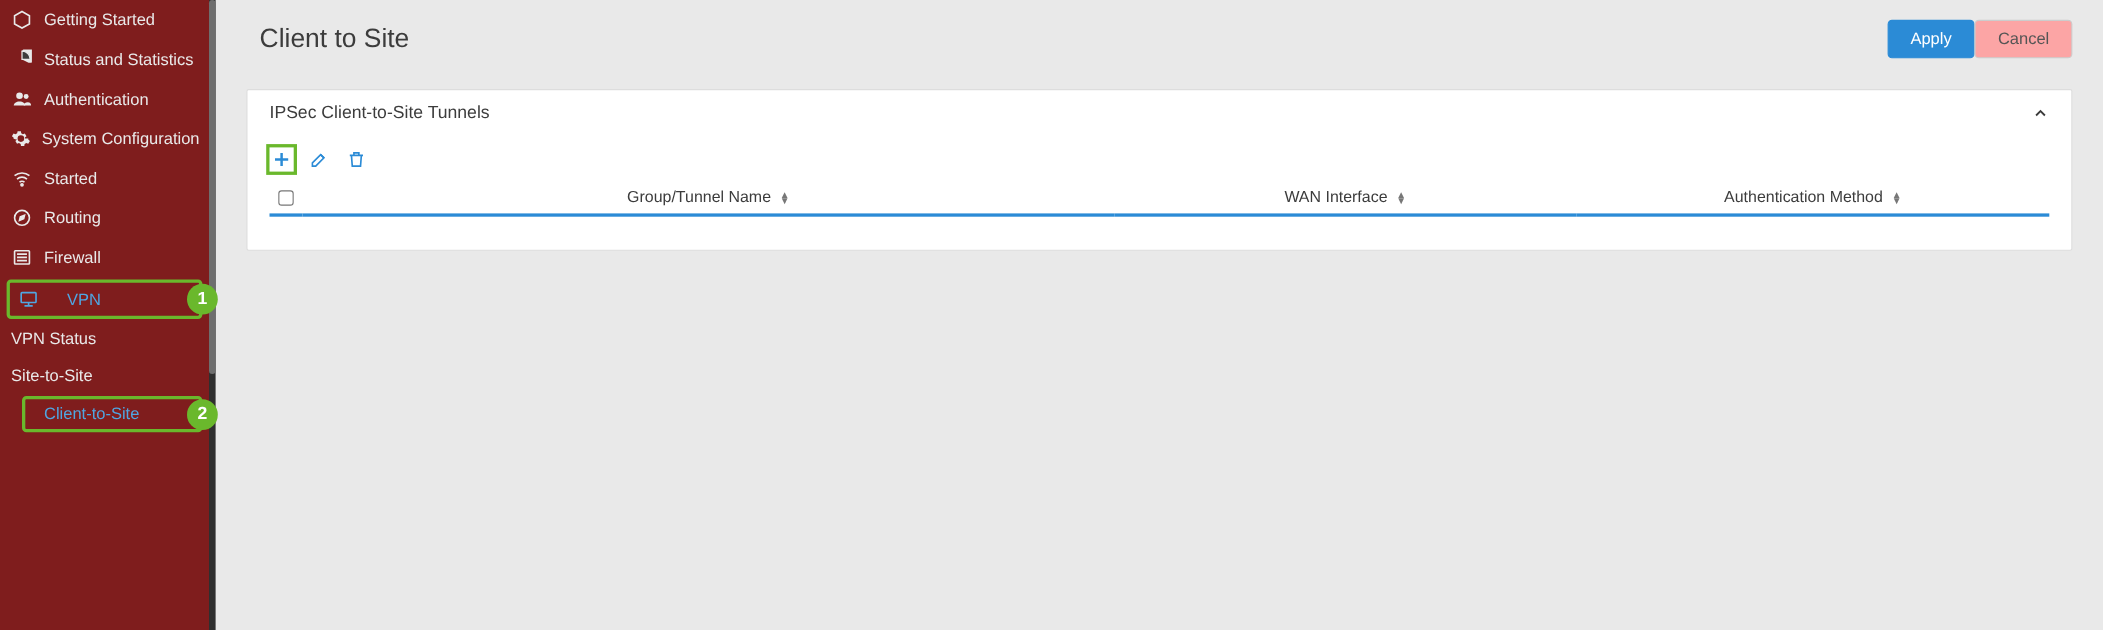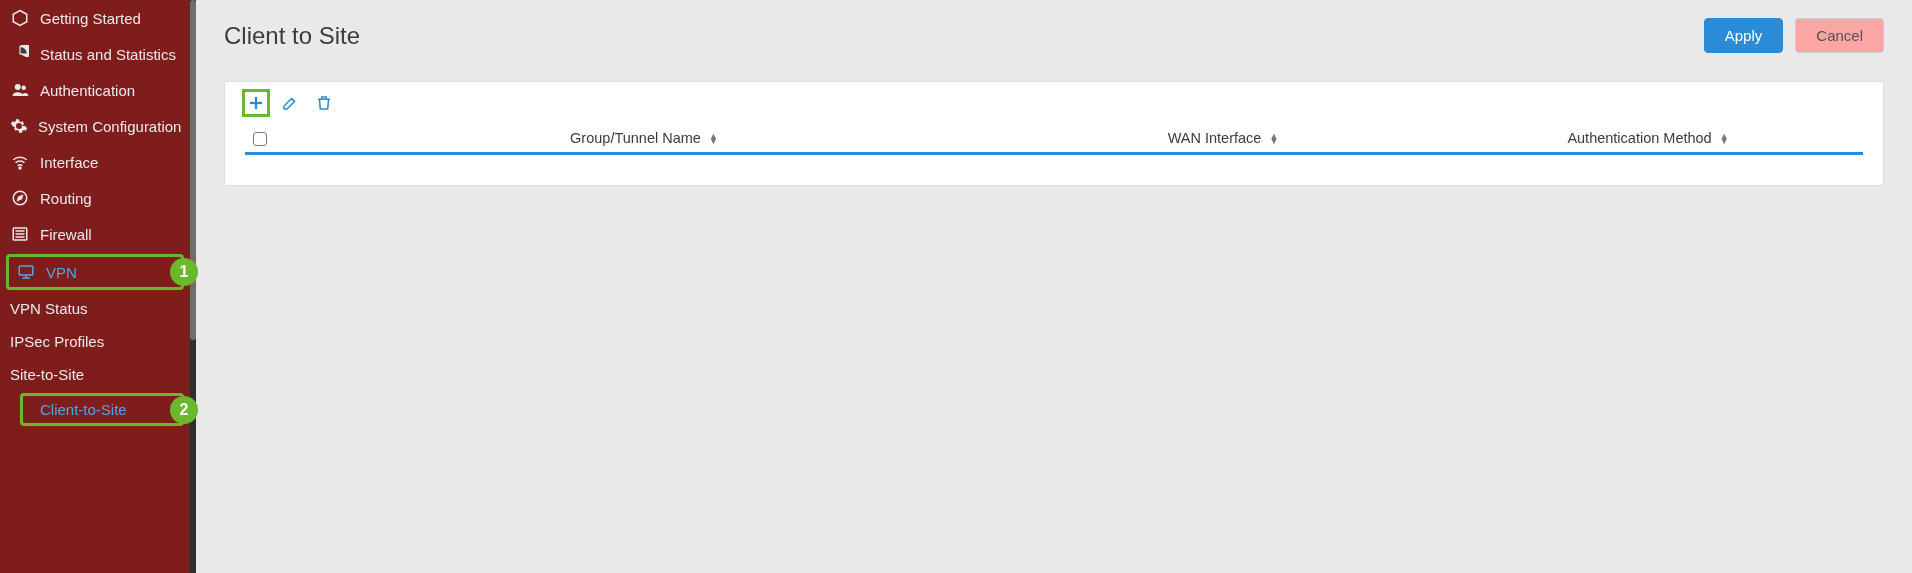--- a/index.html
+++ b/index.html
@@ -6,33 +6,33 @@
   html, body { width: 1912px; height: 573px; font-family: Arial, Helvetica, sans-serif; background: #e9e9e9; overflow: hidden; }
   .app { display: flex; width: 100%; height: 100%; }
 
   
   .sidebar { width: 190px; background: #7f1d1d; color: #e9e9e9; font-size: 15px; display: flex; flex-direction: column; }
   .sidebar-scroll { flex: 1; }
   .sidebar-item { display: flex; align-items: center; padding: 8px 10px 8px 10px; cursor: pointer; position: relative; }
   .sidebar-item .icon { width: 20px; height: 20px; display: inline-flex; align-items: center; justify-content: center; margin-right: 10px; }
   .sidebar-sub { }
   .sidebar-item.active { color: #4fa6e2; }
-  .sidebar-item.highlight-box { outline: 3px solid #6ab82c; outline-offset: -3px; border-radius: 4px; }
+  .sidebar-item.highlight-box { outline: 3px solid #6ab82c; outline-offset: -3px; border-radius: 4px; gap: 15px; }
   .sidebar-item .label { white-space: nowrap; }
 
   .badge { position: absolute; right: -14px; top: 50%; transform: translateY(-50%); width: 28px; height: 28px; border-radius: 50%; background: #6ab82c; color: #fff; display: flex; align-items: center; justify-content: center; font-weight: bold; font-size: 16px; }
 
   .scrollbar { width: 6px; background: #2f2f2f; }
   .scrollbar-thumb { width: 6px; height: 340px; background: #6e6e6e; border-radius: 3px; margin-top: 0; }
 
   
   .main { flex: 1; padding: 0; display: flex; flex-direction: column; }
-  .page-header { display: flex; align-items: center; justify-content: space-between; padding: 18px 28px 28px 28px; }
+  .page-header { display: flex; align-items: center; justify-content: space-between; padding: 18px 28px 28px 40px; }
   .page-title { font-size: 24px; color: #3c3c3c; font-weight: normal; }
-  .page-actions { display: flex; gap: 12px; }
+  .page-actions { display: flex; }
   .btn { border: 1px solid #ccc; border-radius: 4px; padding: 8px 20px; font-size: 15px; cursor: pointer; background: #fff; }
   .btn-primary { background: #2b8bd6; border-color: #2b8bd6; color: #fff; }
   .btn-secondary { background: #fca5a5; color: #555; }
 
   .panel { background: #fff; margin: 0 28px; border-radius: 2px; border: 1px solid #ddd; }
   .panel-header { display: flex; align-items: center; justify-content: space-between; padding: 12px 20px; font-size: 16px; color: #3c3c3c; cursor: pointer; }
   .panel-body { padding: 10px 20px 30px 20px; }
 
   .toolbar { display: flex; gap: 12px; align-items: center; padding-bottom: 10px; }
   .tool-btn { width: 22px; height: 22px; display: inline-flex; align-items: center; justify-content: center; cursor: pointer; color: #2b8bd6; }
@@ -99,21 +99,21 @@
 
       <div class="sidebar-item">
         <span class="icon">
           <svg width="18" height="18" viewBox="0 0 24 24" fill="none" stroke="#e9e9e9" stroke-width="2">
               <path d="M3 9a14 14 0 0 1 18 0"></path>
               <path d="M6 13a9 9 0 0 1 12 0"></path>
               <path d="M9 17a4 4 0 0 1 6 0"></path>
               <circle cx="12" cy="20" r="1.3" fill="#e9e9e9"></circle>
             </svg>
         </span>
-        <span class="label">Interface</span>
+        <span class="label">Started</span>
       </div>
 
       <div class="sidebar-item">
         <span class="icon">
           <svg width="18" height="18" viewBox="0 0 24 24" fill="none" stroke="#e9e9e9" stroke-width="2">
               <circle cx="12" cy="12" r="9"></circle>
               <polygon points="15,9 10,11 9,15 14,13" fill="#e9e9e9"></polygon>
             </svg>
         </span>
         <span class="label">Routing</span>
@@ -138,23 +138,20 @@
               <line x1="7" y1="20" x2="17" y2="20"></line>
               <line x1="12" y1="16" x2="12" y2="20"></line>
             </svg>
         </span>
         <span class="label">VPN</span>
         <span class="badge">1</span>
       </div>
 
       <div class="sidebar-item sidebar-sub">
         <span class="label">VPN Status</span>
-      </div>
-      <div class="sidebar-item sidebar-sub">
-        <span class="label">IPSec Profiles</span>
       </div>
       <div class="sidebar-item sidebar-sub">
         <span class="label">Site-to-Site</span>
       </div>
       <div class="sidebar-item sidebar-sub active highlight-box" style="margin:2px 6px 2px 20px; padding-left:20px;">
         <span class="label">Client-to-Site</span>
         <span class="badge">2</span>
       </div>
 
     </div>
@@ -166,20 +163,28 @@
   <div class="main">
     <div class="page-header">
       <h1 class="page-title">Client to Site</h1>
       <div class="page-actions">
         <button class="btn btn-primary">Apply</button>
         <button class="btn btn-secondary">Cancel</button>
       </div>
     </div>
 
     <div class="panel">
+      <div class="panel-header">
+        <span>IPSec Client-to-Site Tunnels</span>
+        <span>
+          <svg width="16" height="16" viewBox="0 0 24 24" fill="none" stroke="#3c3c3c" stroke-width="2.5">
+              <polyline points="6,15 12,9 18,15"></polyline>
+            </svg>
+        </span>
+      </div>
       <div class="panel-body">
 
         <div class="toolbar">
           <span class="tool-btn hl">
             <svg width="18" height="18" viewBox="0 0 24 24" fill="none" stroke="#2b8bd6" stroke-width="3">
                 <line x1="12" y1="4" x2="12" y2="20"></line>
                 <line x1="4" y1="12" x2="20" y2="12"></line>
               </svg>
           </span>
           <span class="tool-btn">

